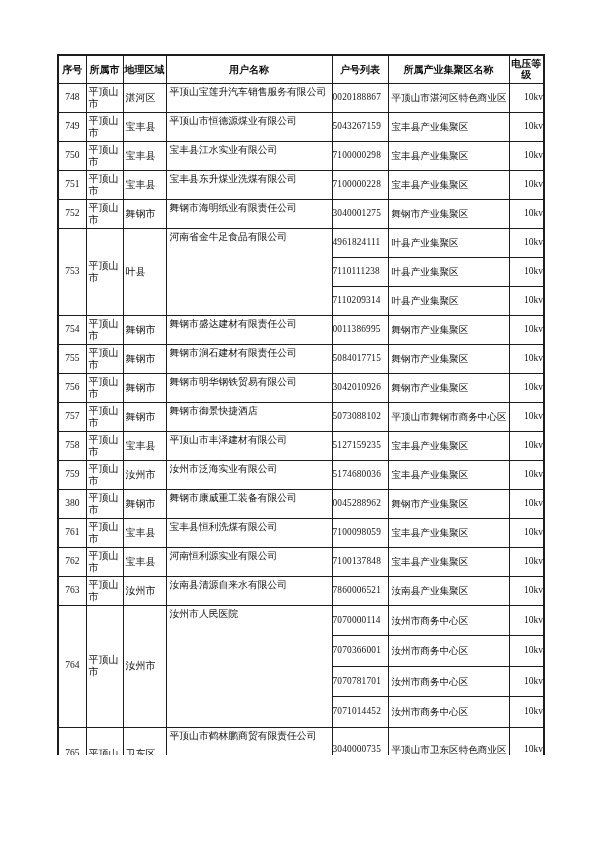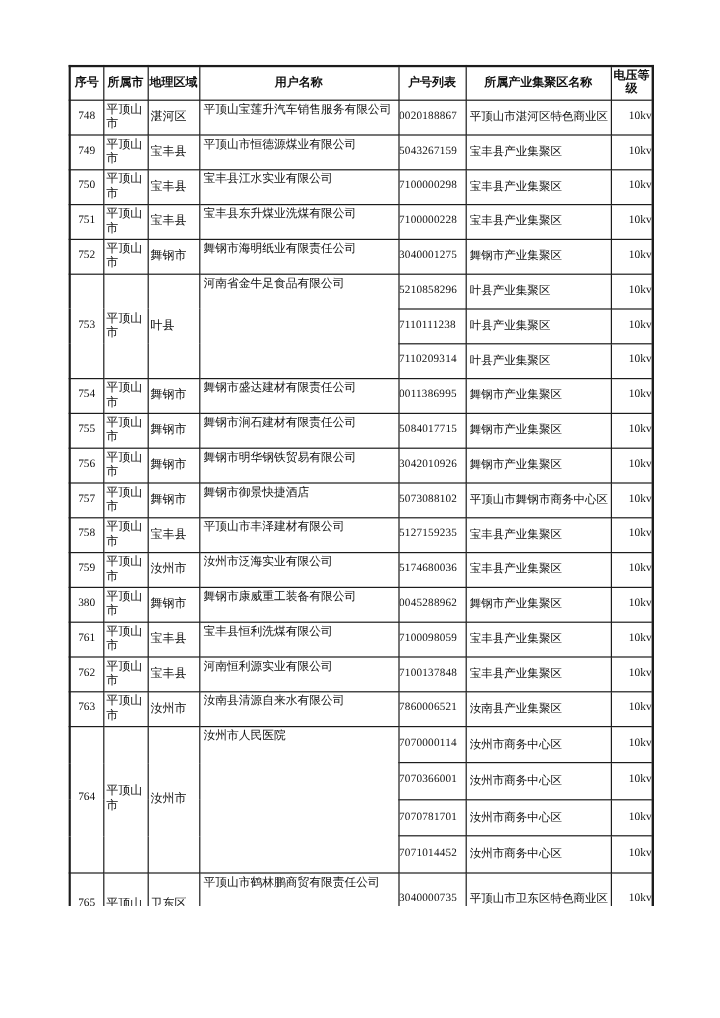--- a/index.html
+++ b/index.html
@@ -121,21 +121,21 @@
           <td rowspan="1" class="col-name">舞钢市海明纸业有限责任公司</td>
           <td class="col-account">3040001275</td>
           <td class="col-cluster">舞钢市产业集聚区</td>
           <td class="col-voltage">10kv</td>
         </tr>
         <tr style="height: 29px;">
           <td rowspan="3" class="col-serial">753</td>
           <td rowspan="3" class="col-city">平顶山市</td>
           <td rowspan="3" class="col-region">叶县</td>
           <td rowspan="3" class="col-name">河南省金牛足食品有限公司</td>
-          <td class="col-account">5210858296</td>
+          <td class="col-account">4961824111</td>
           <td class="col-cluster">叶县产业集聚区</td>
           <td class="col-voltage">10kv</td>
         </tr>
         <tr style="height: 29px;">
           <td class="col-account">7110111238</td>
           <td class="col-cluster">叶县产业集聚区</td>
           <td class="col-voltage">10kv</td>
         </tr>
         <tr style="height: 29px;">
           <td class="col-account">7110209314</td>

